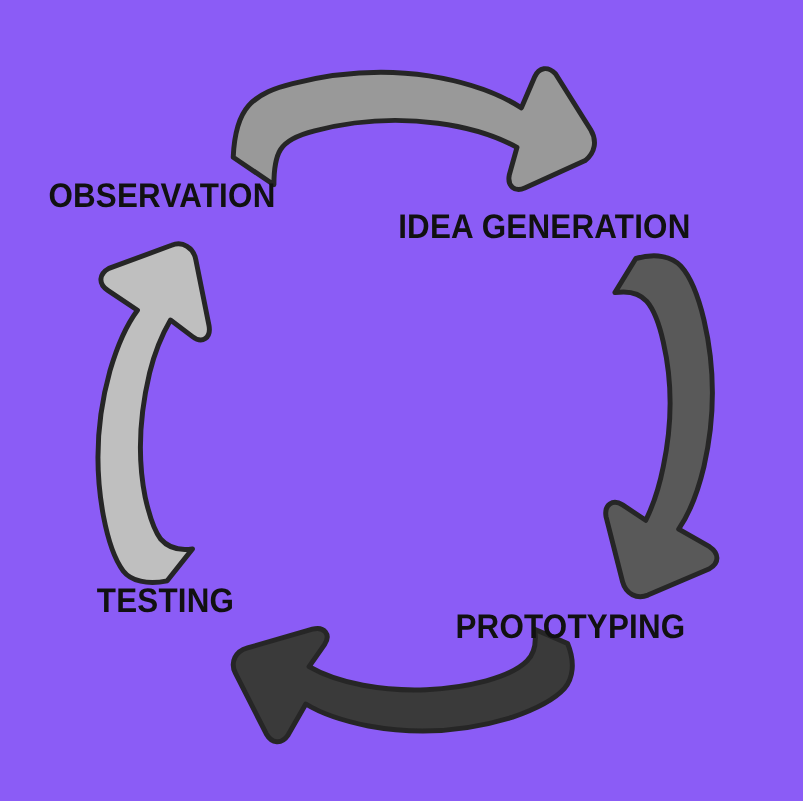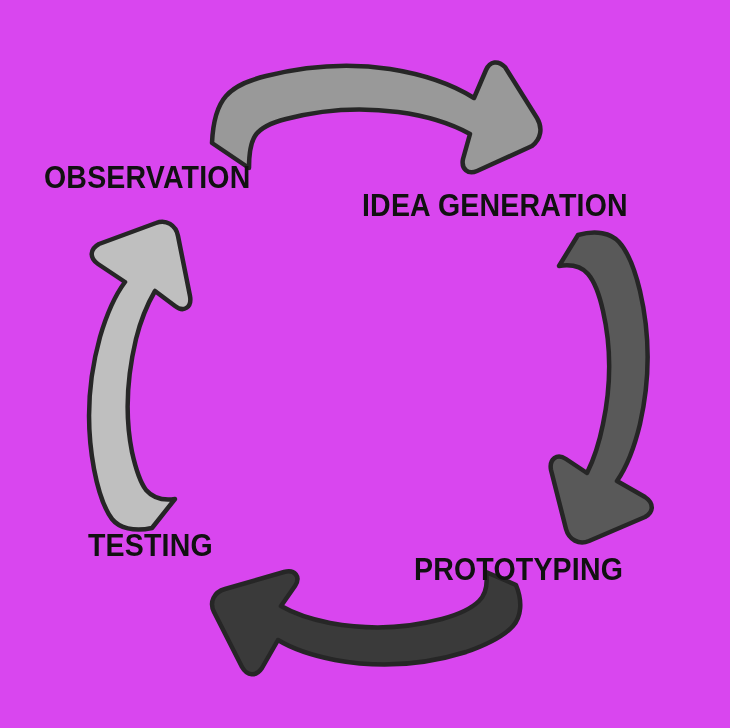--- a/index.html
+++ b/index.html
@@ -63,21 +63,21 @@
   }
   #label-testing {
     left: 88px;
     top: 530px;
     transform-origin: left center;
   }
 </style>
 </head>
 <body style="background: rgb(255, 255, 255);">
 
-<div id="diagram-root" style="background: #d946ef;">
+<div id="diagram-root" style="background: #8b5cf6;">
 
   <svg id="cycle-svg" viewBox="0 0 730 728" xmlns="http://www.w3.org/2000/svg">
 
     <path id="shape-arrow-top" class="arrow-shape" d="M 212,143
              C 213,120 218,105 226,96
              C 236,85 250,80 266,76
              C 306,66 350,63 390,69
              C 428,75 455,86 474,98
              L 486,70
              C 490,61 498,60 505,67

